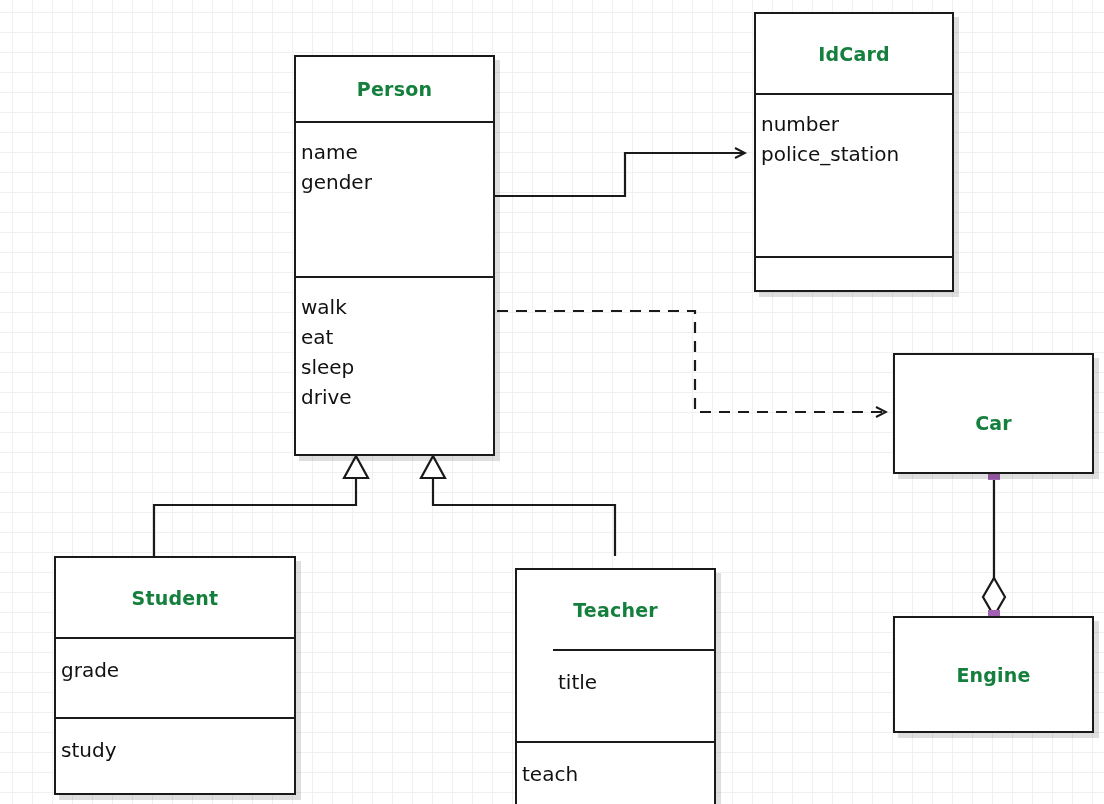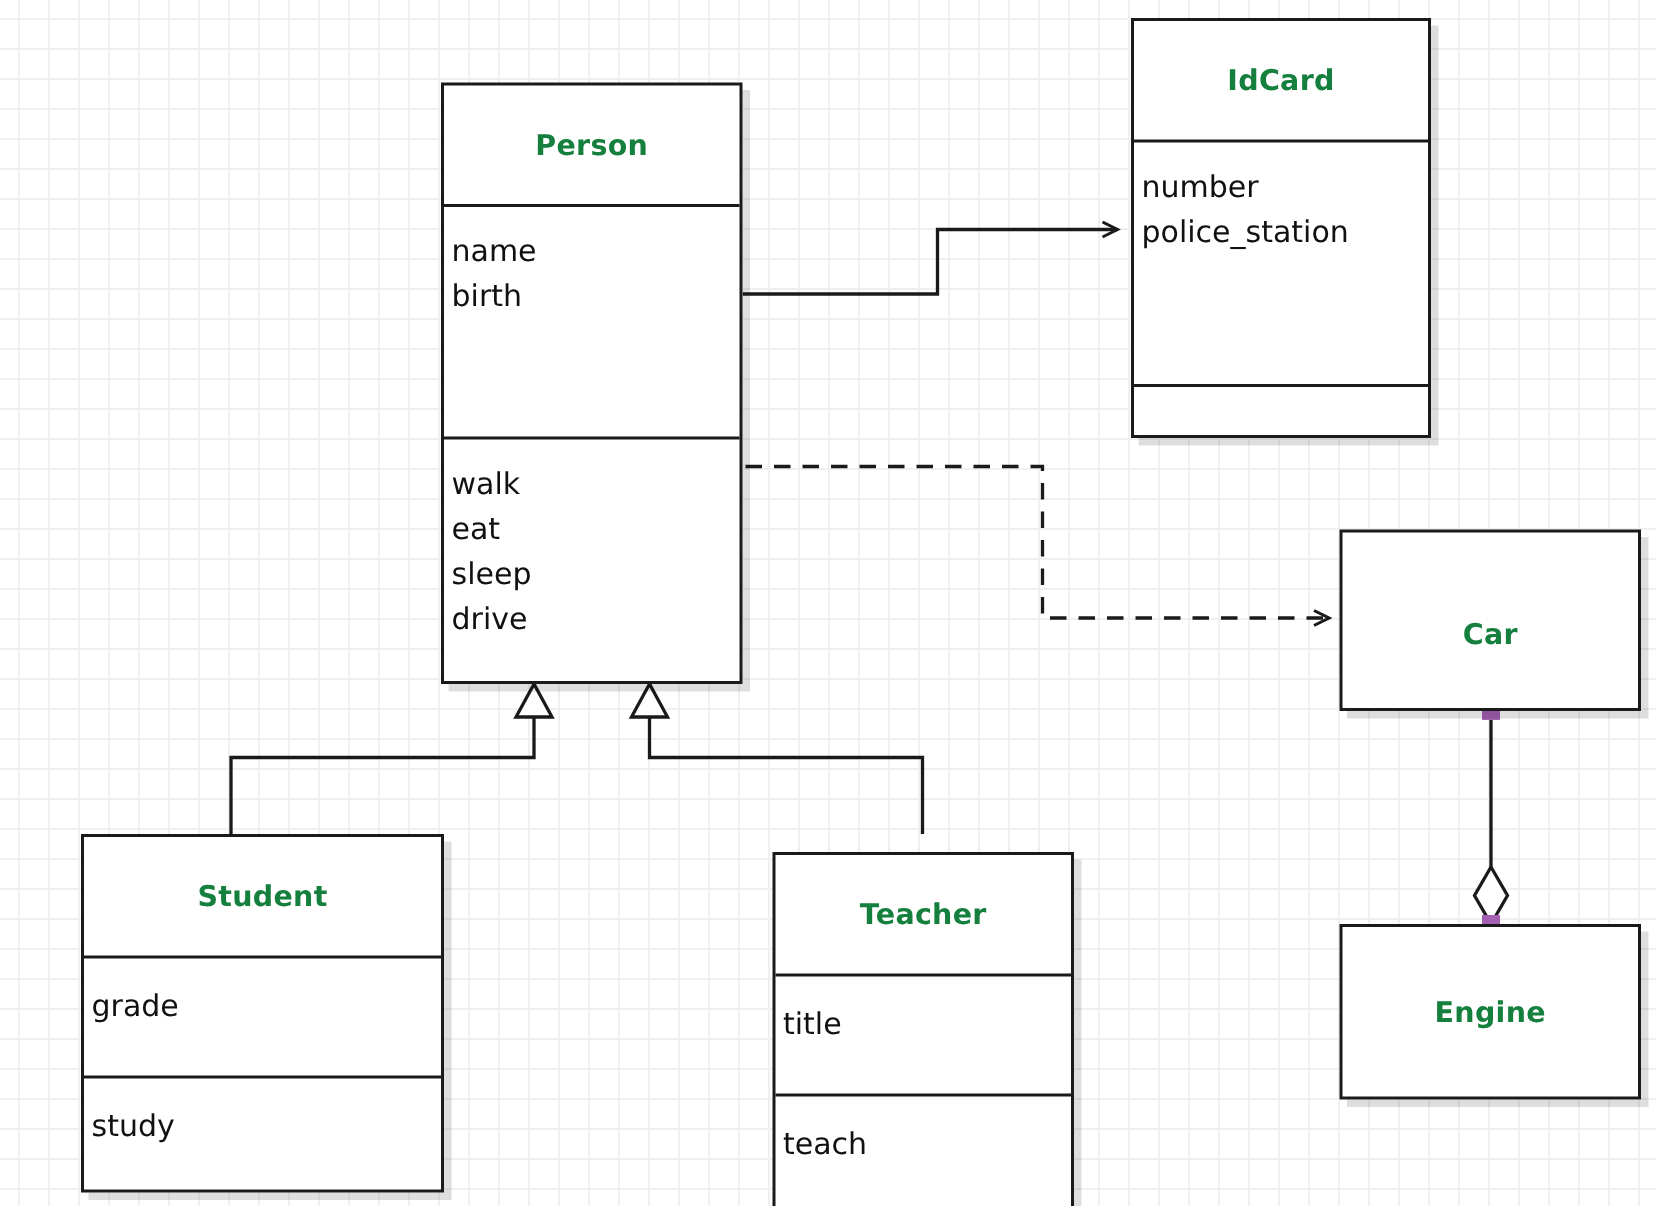--- a/index.html
+++ b/index.html
@@ -97,24 +97,24 @@
 
     <g>
       <path d="M994,474 L994,580" fill="none" stroke="#1a1a1a" stroke-width="2.2"></path>
       <polygon points="994,578 1005,597 994,616 983,597" fill="#ffffff" stroke="#1a1a1a" stroke-width="2.2"></polygon>
       <rect x="988" y="468" width="12" height="12" fill="#a461b4"></rect>
       <rect x="988" y="610" width="12" height="12" fill="#a461b4"></rect>
     </g>
   </svg>
 
   <div class="uml-class" style="left:294px; top:55px; width:201px; height:401px;">
-    <div class="compartment class-title" style="height:79px;">Person</div>
+    <div class="compartment class-title" style="height:64px;">Person</div>
     <div class="compartment member-list" style="height:155px;">
       <div class="member">name</div>
-      <div class="member">birth</div>
+      <div class="member">gender</div>
     </div>
     <div class="compartment member-list" style="height:163px;">
       <div class="member">walk</div>
       <div class="member">eat</div>
       <div class="member">sleep</div>
       <div class="member">drive</div>
     </div>
   </div>
 
   <div class="uml-class" style="left:754px; top:12px; width:200px; height:280px;">
@@ -131,21 +131,21 @@
     <div class="compartment member-list tight" style="height:80px;">
       <div class="member">grade</div>
     </div>
     <div class="compartment member-list tight" style="height:80px;">
       <div class="member">study</div>
     </div>
   </div>
 
   <div class="uml-class" style="left:515px; top:568px; width:201px; height:248px;">
     <div class="compartment class-title" style="height:79px;">Teacher</div>
-    <div class="compartment member-list tight" style="height:80px;">
+    <div class="compartment member-list tight" style="height:92px;margin-left:36px;">
       <div class="member">title</div>
     </div>
     <div class="compartment member-list tight" style="height:89px;">
       <div class="member">teach</div>
     </div>
   </div>
 
   <div class="uml-class" style="left:893px; top:353px; width:201px; height:121px;">
     <div class="compartment class-title" style="height:135px;">Car</div>
   </div>

